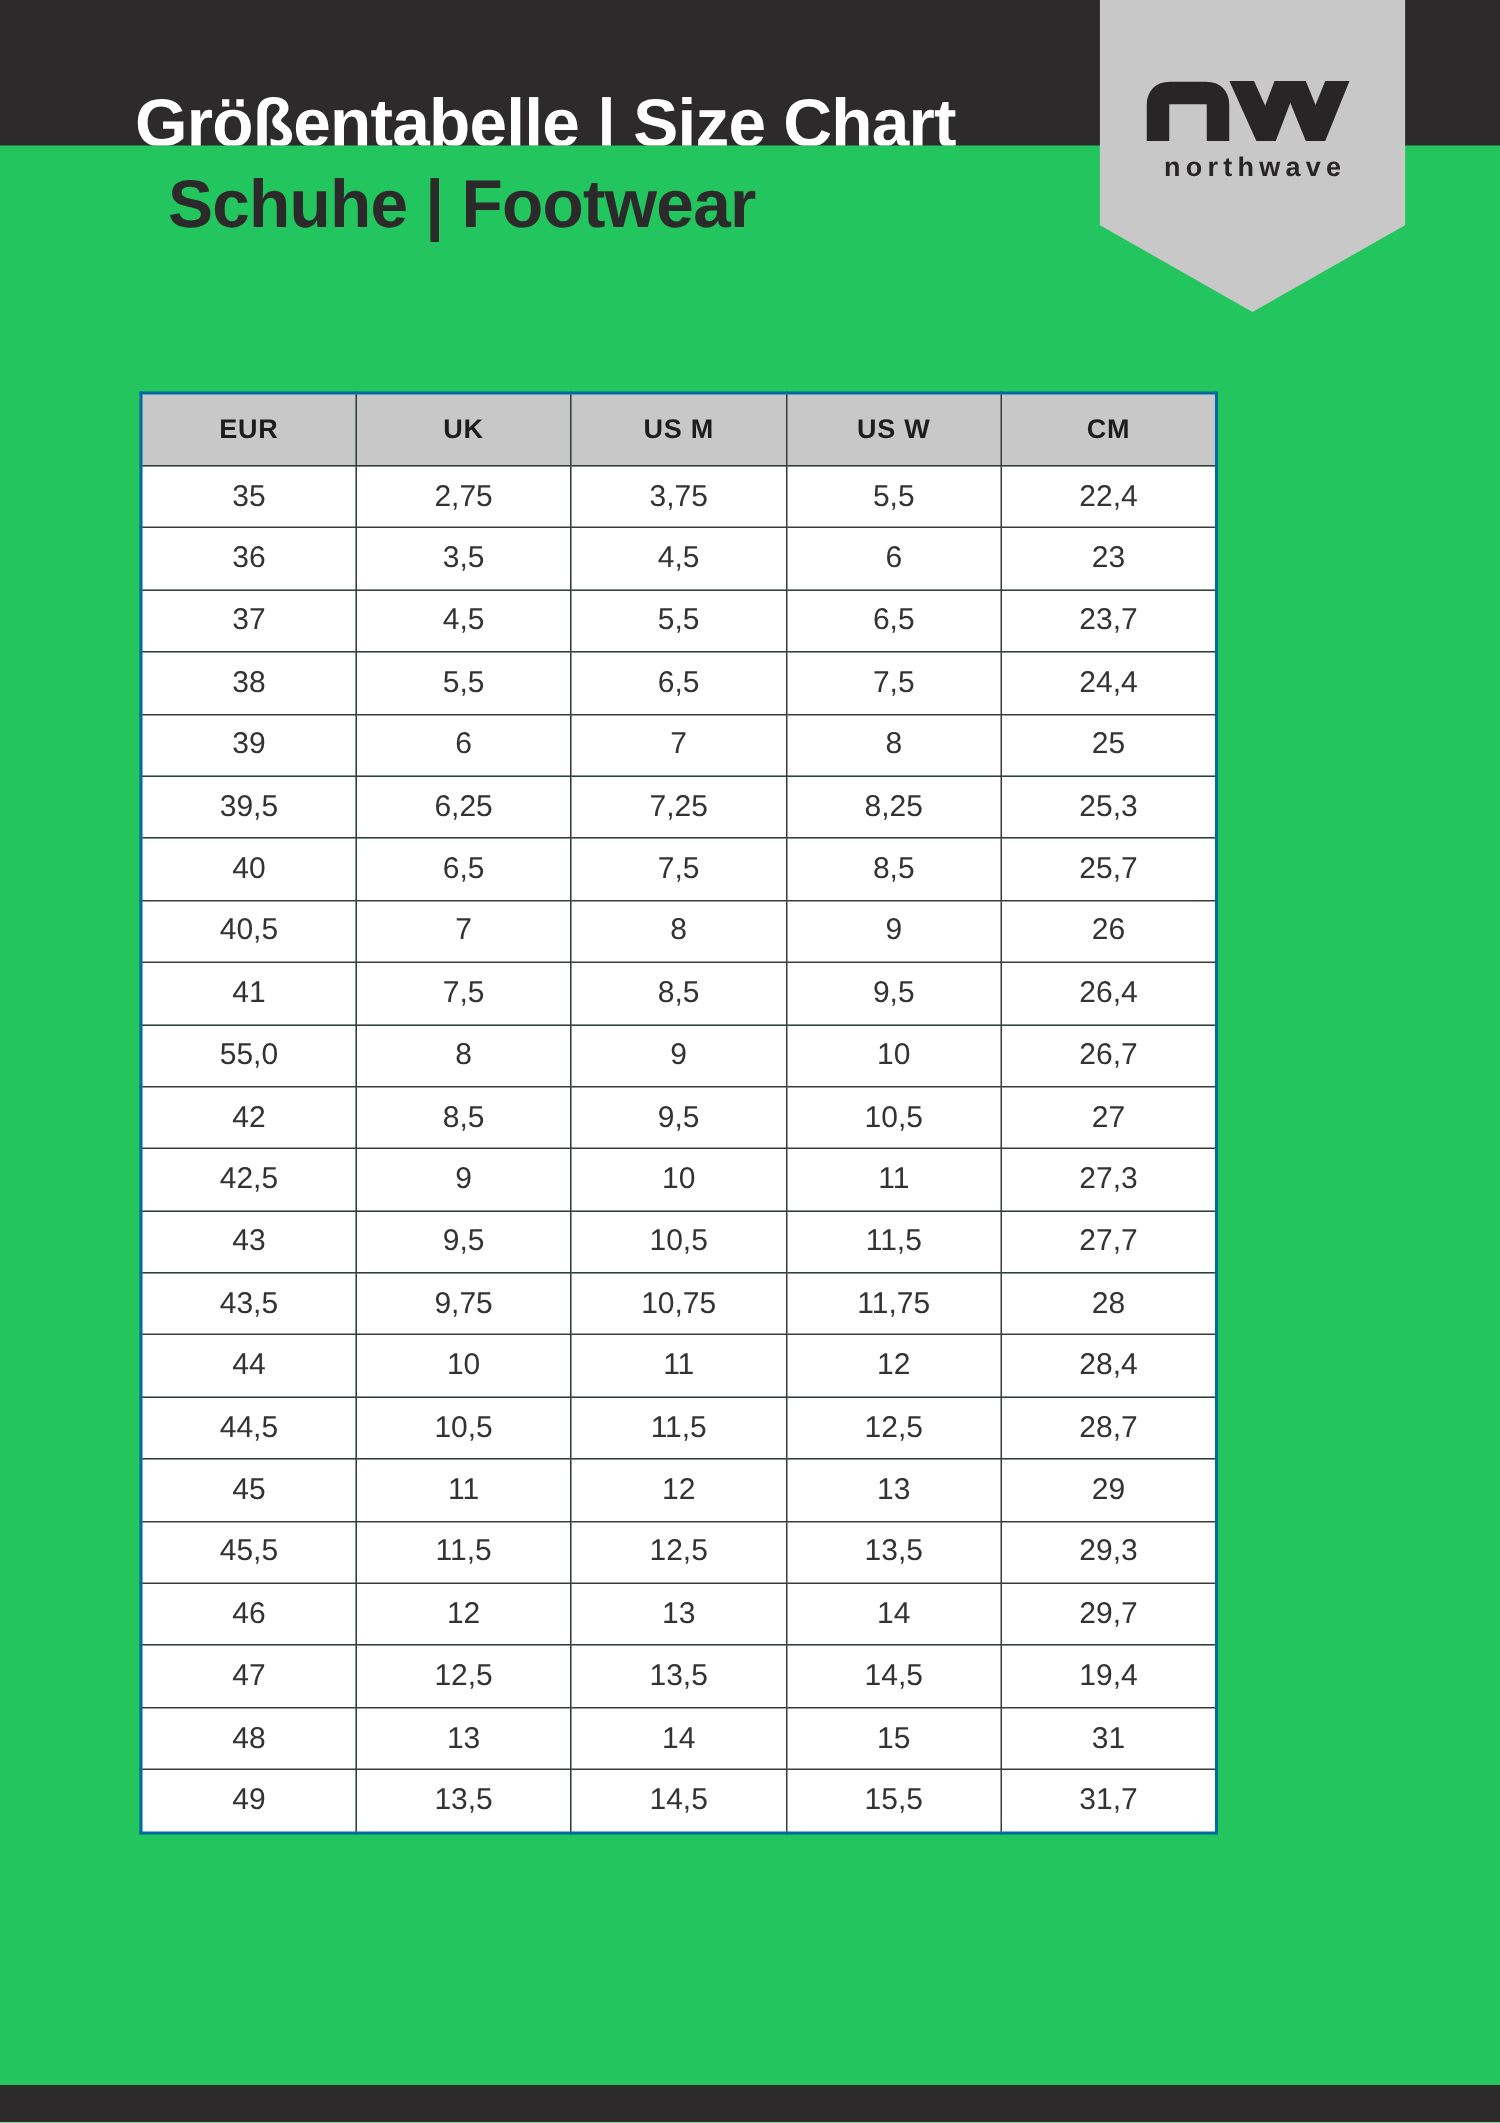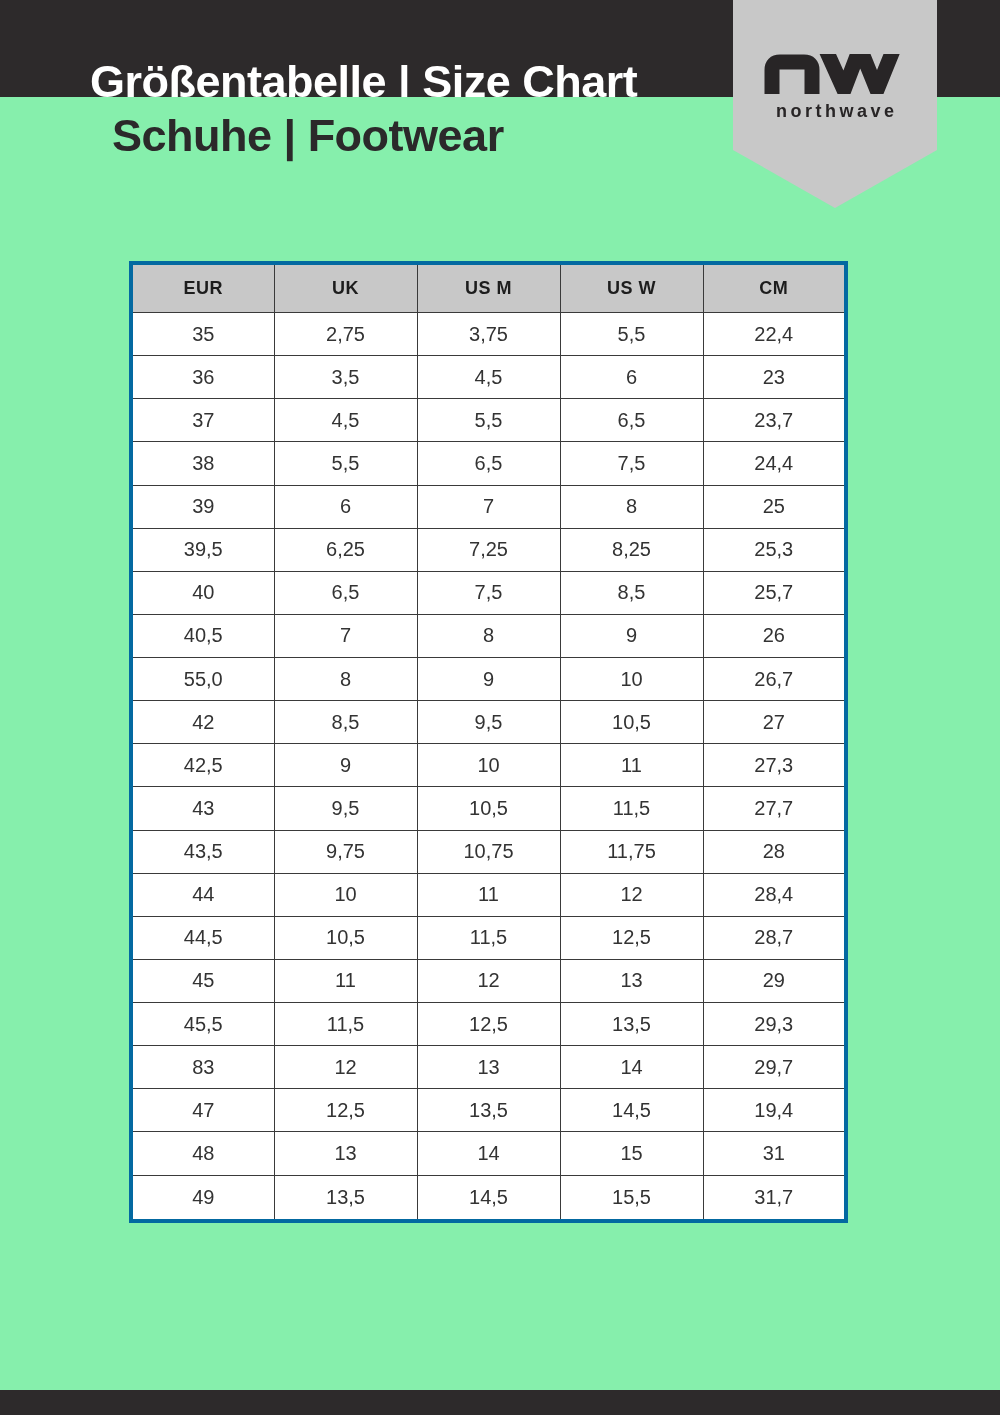--- a/index.html
+++ b/index.html
@@ -5,21 +5,21 @@
   html, body {
     margin: 0;
     padding: 0;
     background: #ffffff;
     font-family: "Liberation Sans", sans-serif;
   }
   .page {
     position: relative;
     width: 1000px;
     height: 1415px;
-    background: #86efac;
+    background: #22c55e;
     overflow: hidden;
   }
   
   .top-band {
     position: absolute;
     left: 0; top: 0;
     width: 1000px; height: 97px;
     background: #2d2a2b;
     overflow: hidden;
     z-index: 1;
@@ -82,21 +82,21 @@
     border-collapse: collapse;
     table-layout: fixed;
     z-index: 2;
   }
   .size-table th, .size-table td {
     border: 1.5px solid #3a3a3a;
     text-align: center;
     vertical-align: middle;
     padding: 0;
   }
-  .size-table { border: 4px solid #0369a1; margin-left: 36px; }
+  .size-table { border: 2px solid #0369a1; }
   .size-table th {
     height: 47px;
     background: #c8c8c8;
     font-size: 18px;
     font-weight: bold;
     color: #1d1d1d;
     letter-spacing: 0.5px;
   }
   .size-table td {
     background: #ffffff;
@@ -194,20 +194,27 @@
           <td>25,7</td>
         </tr>
         <tr>
           <td>40,5</td>
           <td>7</td>
           <td>8</td>
           <td>9</td>
           <td>26</td>
         </tr>
         <tr>
+          <td>41</td>
+          <td>7,5</td>
+          <td>8,5</td>
+          <td>9,5</td>
+          <td>26,4</td>
+        </tr>
+        <tr>
           <td>55,0</td>
           <td>8</td>
           <td>9</td>
           <td>10</td>
           <td>26,7</td>
         </tr>
         <tr>
           <td>42</td>
           <td>8,5</td>
           <td>9,5</td>
@@ -257,21 +264,21 @@
           <td>29</td>
         </tr>
         <tr>
           <td>45,5</td>
           <td>11,5</td>
           <td>12,5</td>
           <td>13,5</td>
           <td>29,3</td>
         </tr>
         <tr>
-          <td>83</td>
+          <td>46</td>
           <td>12</td>
           <td>13</td>
           <td>14</td>
           <td>29,7</td>
         </tr>
         <tr>
           <td>47</td>
           <td>12,5</td>
           <td>13,5</td>
           <td>14,5</td>

